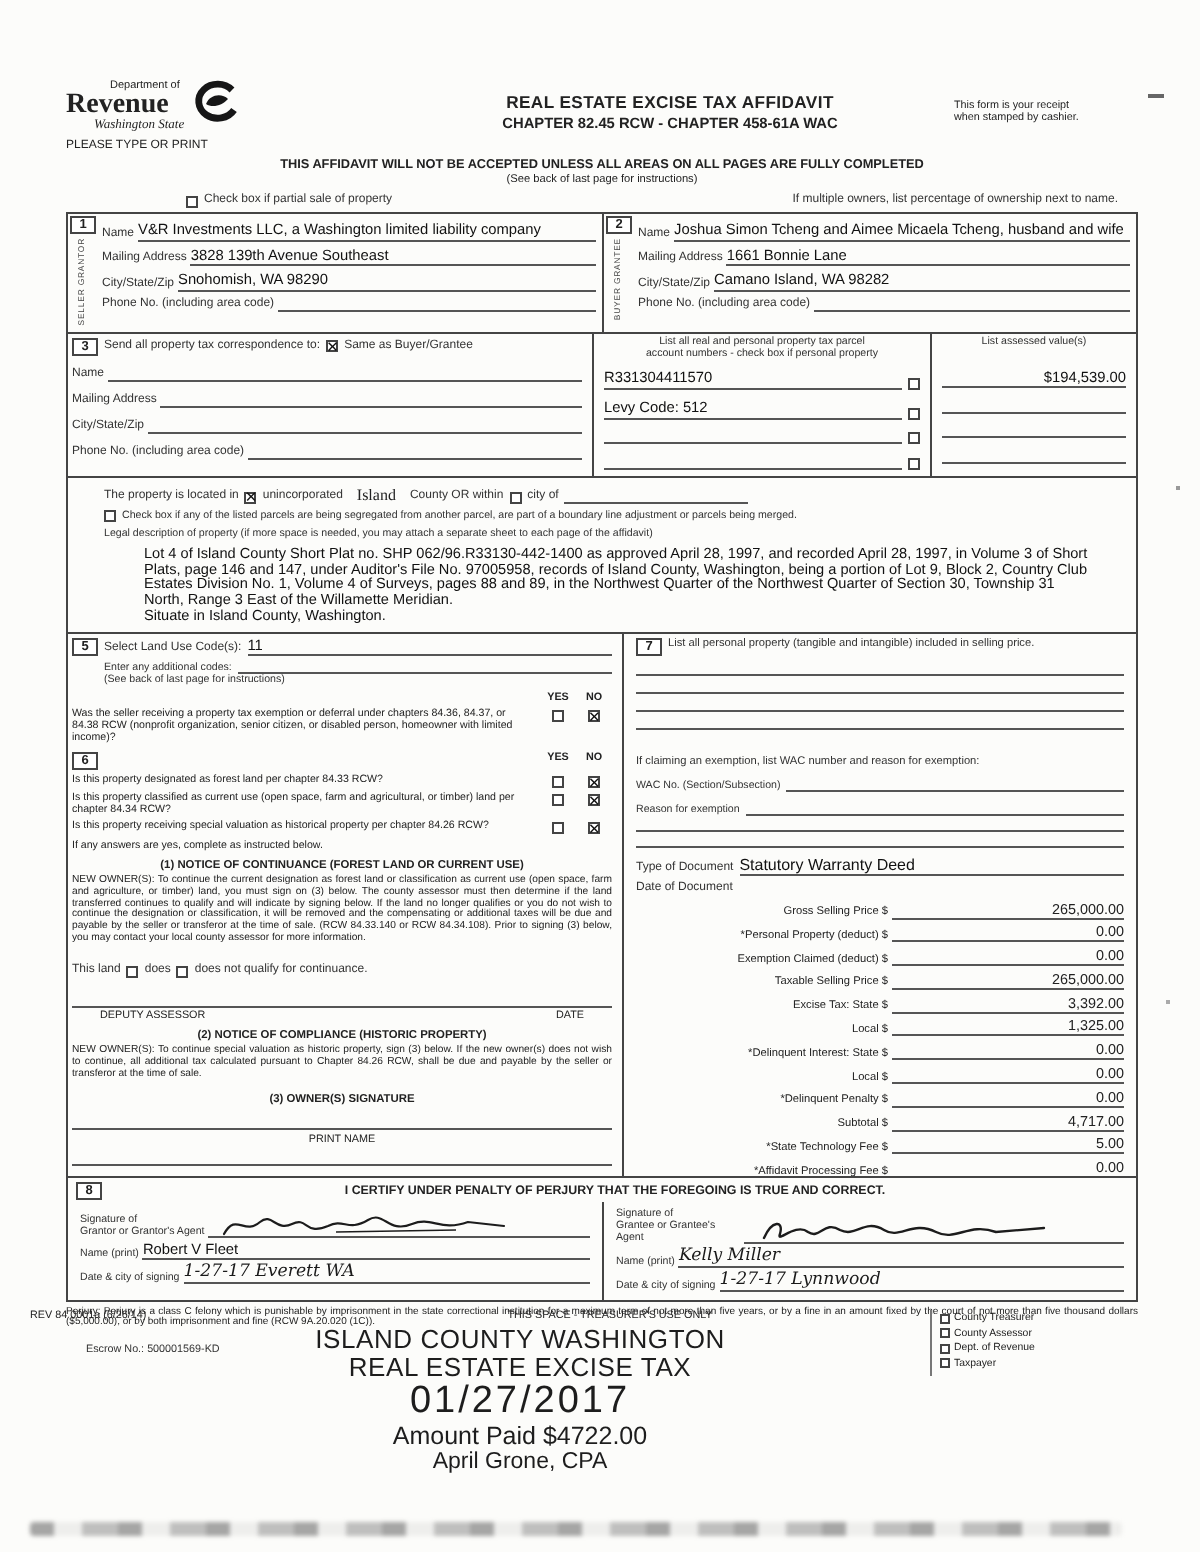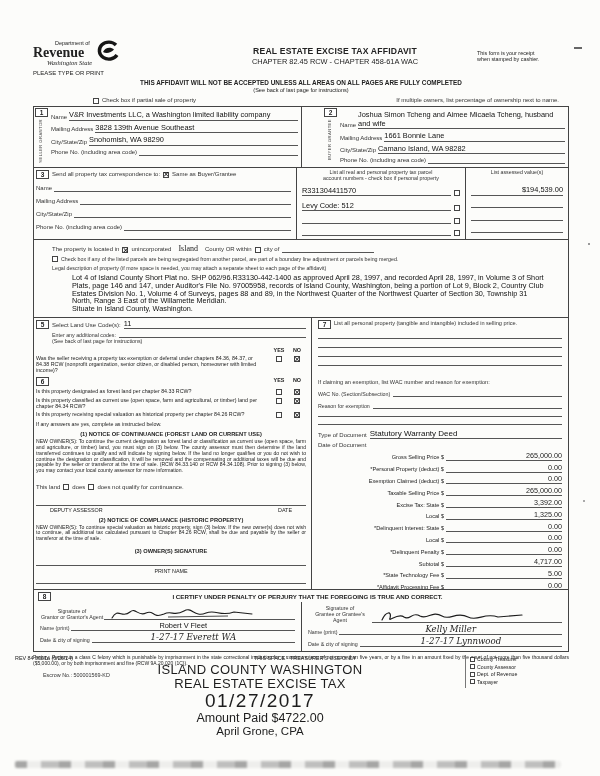--- a/index.html
+++ b/index.html
@@ -20,31 +20,31 @@
   
   .hdr { display:flex; align-items:flex-start; }
   .hdr-left { width:160px; }
   .logo-row { display:flex; align-items:flex-start; gap:2px; }
   .lg-small { font-size:5.5px; padding-left:22px; }
   .lg-big { font-family:"Liberation Serif", serif; font-weight:bold; font-size:14px; line-height:13px; }
   .lg-state { font-family:"Liberation Serif", serif; font-style:italic; font-size:6.5px; padding-left:14px; }
   .please { font-size:6px; margin-top:4px; }
   .hdr-mid { flex:1; text-align:center; padding-top:6px; }
   .t1 { font-size:8.6px; font-weight:bold; letter-spacing:.2px; }
-  .t2 { font-size:7.4px; font-weight:normal; margin-top:1px; }
+  .t2 { font-size:7.4px; font-weight:bold; margin-top:1px; }
   .hdr-right { width:92px; font-size:5.4px; line-height:6.4px; padding-top:10px; }
   .warn1 { text-align:center; font-size:6.4px; font-weight:bold; margin-top:3px; }
   .warn2 { text-align:center; font-size:5.6px; margin-top:1px; }
   .partialrow { display:flex; align-items:center; margin-top:4px; padding:0 10px 2px 60px; }
   .partialrow .sp { flex:1; }
 
   
   .parties { display:grid; grid-template-columns:1fr 1fr; border:1.2px solid #444; min-height:50px; }
   .party { display:flex; padding:1px 3px 3px 0; }
-  .party.b { border-left:1.2px solid #444;padding-left:21px; }
+  .party.b { border-left:1.2px solid #444; }
   .pside { width:15px; display:flex; flex-direction:column; align-items:center; flex:none; }
   .vlab { writing-mode:vertical-rl; transform:rotate(180deg); font-size:4.2px; letter-spacing:.4px; line-height:4.6px; margin-top:2px; color:#444; text-align:center; }
   .pfields { flex:1; padding-left:2px; }
   .frow { display:flex; align-items:flex-end; margin-top:3px; }
   .frow .lb { flex:none; padding-right:2px; }
   .frow .fill { flex:1; }
 
   
   .sec3 { display:grid; grid-template-columns:1fr 170px 102px; border:1.2px solid #444; border-top:none; min-height:54px; }
   .s3-left { padding:2px 5px 3px 2px; }
@@ -81,21 +81,21 @@
   .csig { text-align:center; font-size:5.7px; font-weight:bold; margin-top:6px; }
   .csm { text-align:center; font-size:5.4px; margin-top:2px; }
   .mrow { display:flex; align-items:flex-end; margin-top:2.8px; }
   .mlab { flex:1; text-align:right; font-size:5.6px; line-height:6.4px; padding-right:2px; }
   .mval { width:116px; border-bottom:1px solid #555; text-align:right; font-size:7.2px; line-height:8px; flex:none; }
 
   
   .sec8 { border:1.2px solid #444; border-top:none; }
   .certrow { display:flex; align-items:center; padding:2px 4px 1px; }
   .cert { flex:1; text-align:center; font-size:6.2px; font-weight:bold; }
-  .siggrid { display:grid; grid-template-columns:1fr 1fr;text-align:center; }
+  .siggrid { display:grid; grid-template-columns:1fr 1fr; }
   .sigcol { padding:1px 6px 4px; }
   .sigcol.b { border-left:1.2px solid #444; }
   .srow { display:flex; align-items:flex-end; margin-top:2px; }
   .siglab { width:64px; flex:none; }
   .sigarea { flex:1; border-bottom:1px solid #555; height:15px; position:relative; }
   .sigarea svg { position:absolute; bottom:-2px; left:4px; }
   .hand { font-family:"DejaVu Serif", serif; font-style:italic; font-size:8.6px; line-height:9px; color:#1a1a1a; }
 
   .perjury { font-size:5px; line-height:5.7px; margin-top:3px; color:#222; text-align:justify; }
 

